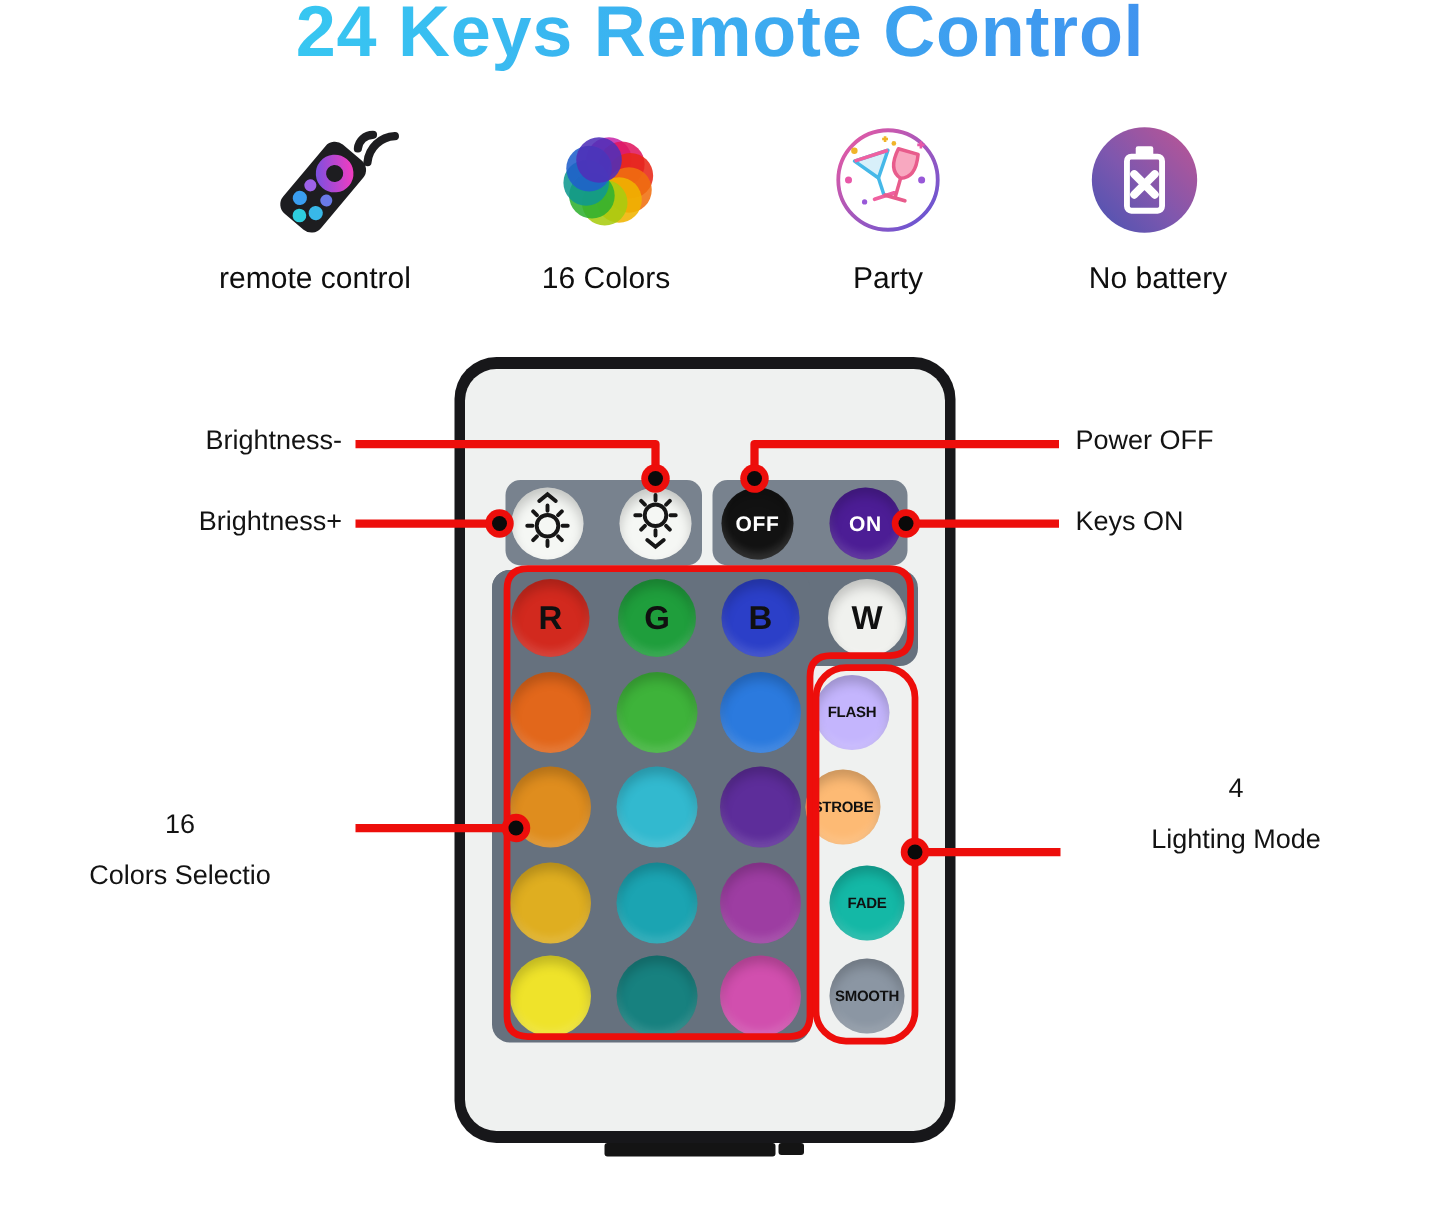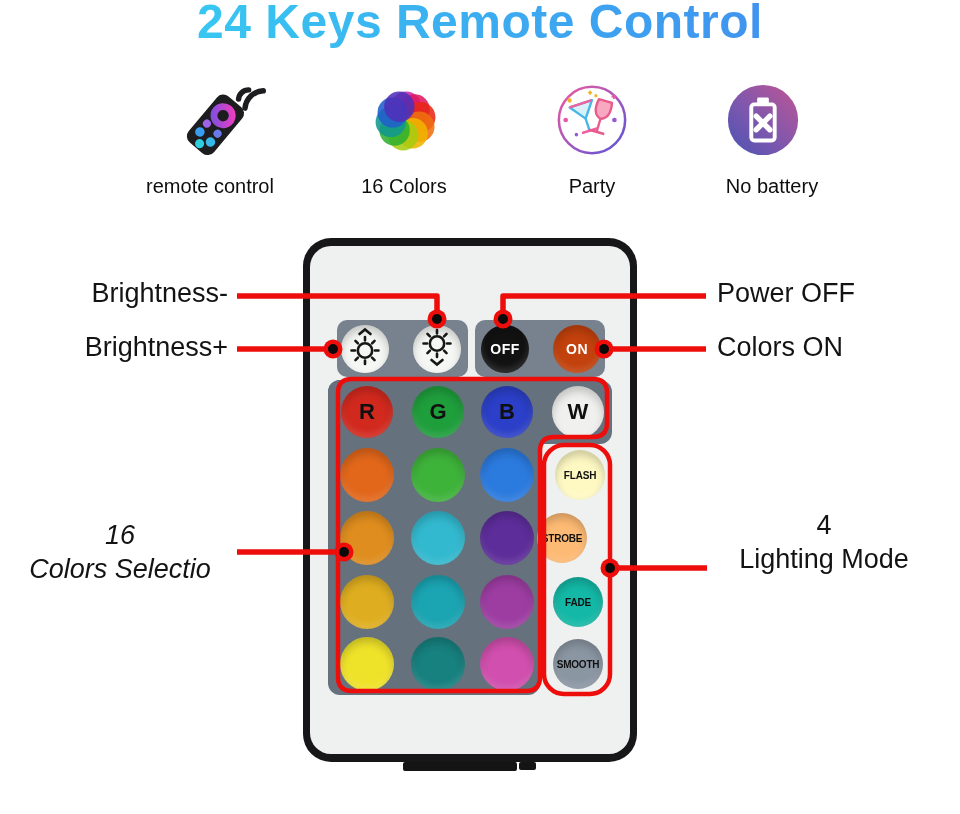--- a/index.html
+++ b/index.html
@@ -22,21 +22,21 @@
   .panel{position:absolute;background:#78828E;border-radius:10px;}
   .btn{position:absolute;border-radius:50%;display:flex;align-items:center;justify-content:center;
        font-weight:bold;color:#101010;
        box-shadow:inset 0 5px 8px rgba(0,0,0,.20),inset 0 -4px 6px rgba(255,255,255,.14);}
   .btn.white{background:#f5f7f4;}
   .btn.letter{font-size:22px;}
   .btn.mode{font-size:10px;letter-spacing:-0.2px;}
   .btn.pwr{font-size:14px;color:#fff;letter-spacing:.5px;}
   .connector{position:absolute;background:#141414;border-radius:2px;}
   
-  .note{position:absolute;font-size:27px;color:#131313;line-height:34px;white-space:nowrap;}
+  .note{position:absolute;font-size:18px;color:#131313;line-height:34px;white-space:nowrap;}
   .note.r{text-align:right;}
   .note.c{text-align:center;white-space:normal;}
   .overlay{position:absolute;left:0;top:0;pointer-events:none;}
 </style>
 </head>
 <body>
 
 <div class="stage">
 
   <div class="title">24 Keys Remote Control</div>
@@ -163,54 +163,54 @@
         <svg width="48" height="48" viewBox="-24 -24 48 48">
           <g transform="translate(0,-3.5)" stroke="#161616" stroke-width="2.6" fill="none" stroke-linecap="round">
             <circle r="7.2"></circle>
             <path d="M10 0 L13.5 0 M7.07 7.07 L9.55 9.55 M0 10 L0 13.5 M-7.07 7.07 L-9.55 9.55 M-10 0 L-13.5 0 M-7.07 -7.07 L-9.55 -9.55 M0 -10 L0 -13.5 M7.07 -7.07 L9.55 -9.55"></path>
             <path d="M-5.5 16.5 L0 21 L5.5 16.5"></path>
           </g>
         </svg>
       </span>
     </div>
     <div class="btn pwr" style="left:178px;top:87px;width:48px;height:48px;background:#121212;">OFF</div>
-    <div class="btn pwr" style="left:250px;top:87px;width:48px;height:48px;background:#c2410c;">ON</div>
+    <div class="btn pwr" style="left:250px;top:87px;width:48px;height:48px;background:#4c1d95;">ON</div>
 
     <div>
         <div class="btn letter" style="left: 38px; top: 148px; width: 52px; height: 52px; background: rgb(210, 41, 30);">R</div>
         <div class="btn letter" style="left: 109px; top: 148px; width: 52px; height: 52px; background: rgb(31, 158, 60);">G</div>
         <div class="btn letter" style="left: 178px; top: 148px; width: 52px; height: 52px; background: rgb(43, 63, 200);">B</div>
         <div class="btn letter" style="left: 249px; top: 148px; width: 52px; height: 52px; background: rgb(240, 241, 238);">W</div>
         <div class="btn " style="left: 37px; top: 210px; width: 54px; height: 54px; background: rgb(226, 103, 27);"></div>
         <div class="btn " style="left: 108px; top: 210px; width: 54px; height: 54px; background: rgb(62, 179, 58);"></div>
         <div class="btn " style="left: 177px; top: 210px; width: 54px; height: 54px; background: rgb(43, 122, 222);"></div>
         <div class="btn " style="left: 37px; top: 273px; width: 54px; height: 54px; background: rgb(223, 141, 30);"></div>
         <div class="btn " style="left: 108px; top: 273px; width: 54px; height: 54px; background: rgb(50, 185, 207);"></div>
         <div class="btn " style="left: 177px; top: 273px; width: 54px; height: 54px; background: rgb(93, 45, 154);"></div>
         <div class="btn " style="left: 37px; top: 337px; width: 54px; height: 54px; background: rgb(223, 174, 32);"></div>
         <div class="btn " style="left: 108px; top: 337px; width: 54px; height: 54px; background: rgb(27, 164, 178);"></div>
         <div class="btn " style="left: 177px; top: 337px; width: 54px; height: 54px; background: rgb(157, 61, 162);"></div>
         <div class="btn " style="left: 37px; top: 399px; width: 54px; height: 54px; background: rgb(239, 227, 42);"></div>
         <div class="btn " style="left: 108px; top: 399px; width: 54px; height: 54px; background: rgb(23, 129, 127);"></div>
         <div class="btn " style="left: 177px; top: 399px; width: 54px; height: 54px; background: rgb(209, 79, 174);"></div>
-        <div class="btn mode" style="left: 252px; top: 212px; width: 50px; height: 50px; background: #fef9c3;">FLASH</div>
+        <div class="btn mode" style="left: 240px; top: 212px; width: 50px; height: 50px; background: #c4b5fd;">FLASH</div>
         <div class="btn mode" style="left: 234px; top: 275px; width: 50px; height: 50px; background: #fdba74;">STROBE</div>
         <div class="btn mode" style="left: 250px; top: 339px; width: 50px; height: 50px; background: #14b8a6;">FADE</div>
         <div class="btn mode" style="left: 250px; top: 401px; width: 50px; height: 50px; background: rgb(139, 150, 163);">SMOOTH</div>
       </div>
   </div>
 
   <div class="connector" style="left:403px;top:762px;width:114px;height:9px;"></div>
   <div class="connector" style="left:519px;top:762px;width:17px;height:8px;"></div>
 
   <div class="note r" style="right:732px;top:276px;">Brightness-</div>
   <div class="note r" style="right:732px;top:330px;">Brightness+</div>
   <div class="note" style="left:717px;top:276px;">Power OFF</div>
-  <div class="note" style="left:717px;top:330px;">Colors ON</div>
-  <div class="note c" style="left:0;width:240px;top:518px;font-style:italic;">
+  <div class="note" style="left:717px;top:330px;">Keys ON</div>
+  <div class="note c" style="left:0;width:240px;top:532px;">
     <div>16</div>
     <div>Colors Selectio</div>
   </div>
   <div class="note c" style="left:706px;width:236px;top:508px;">
     <div>4</div>
     <div>Lighting Mode</div>
   </div>
 
   <svg class="overlay" width="960" height="814" viewBox="0 0 960 814">
     <g stroke="#ed0e0b" fill="none" stroke-linejoin="round">

